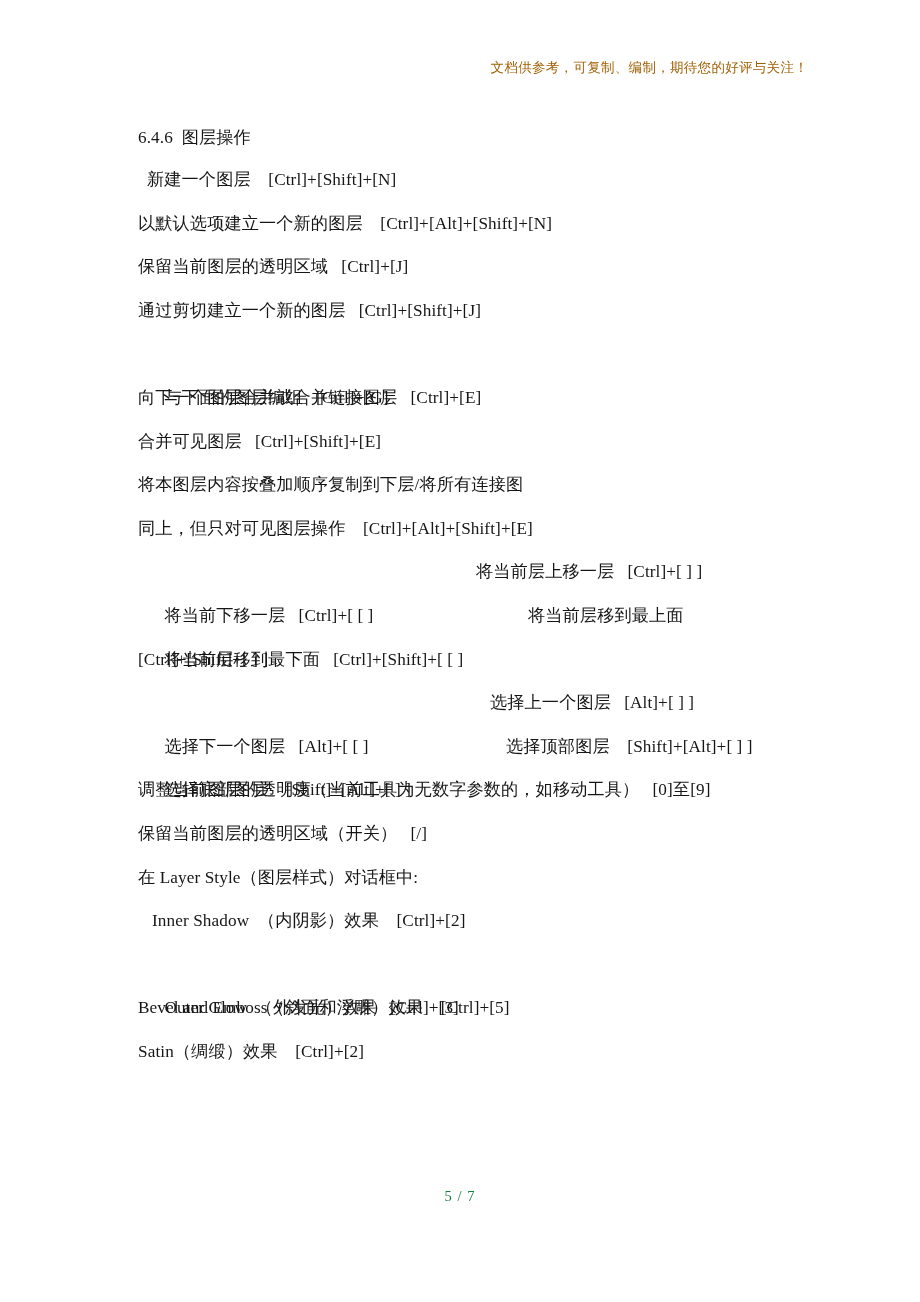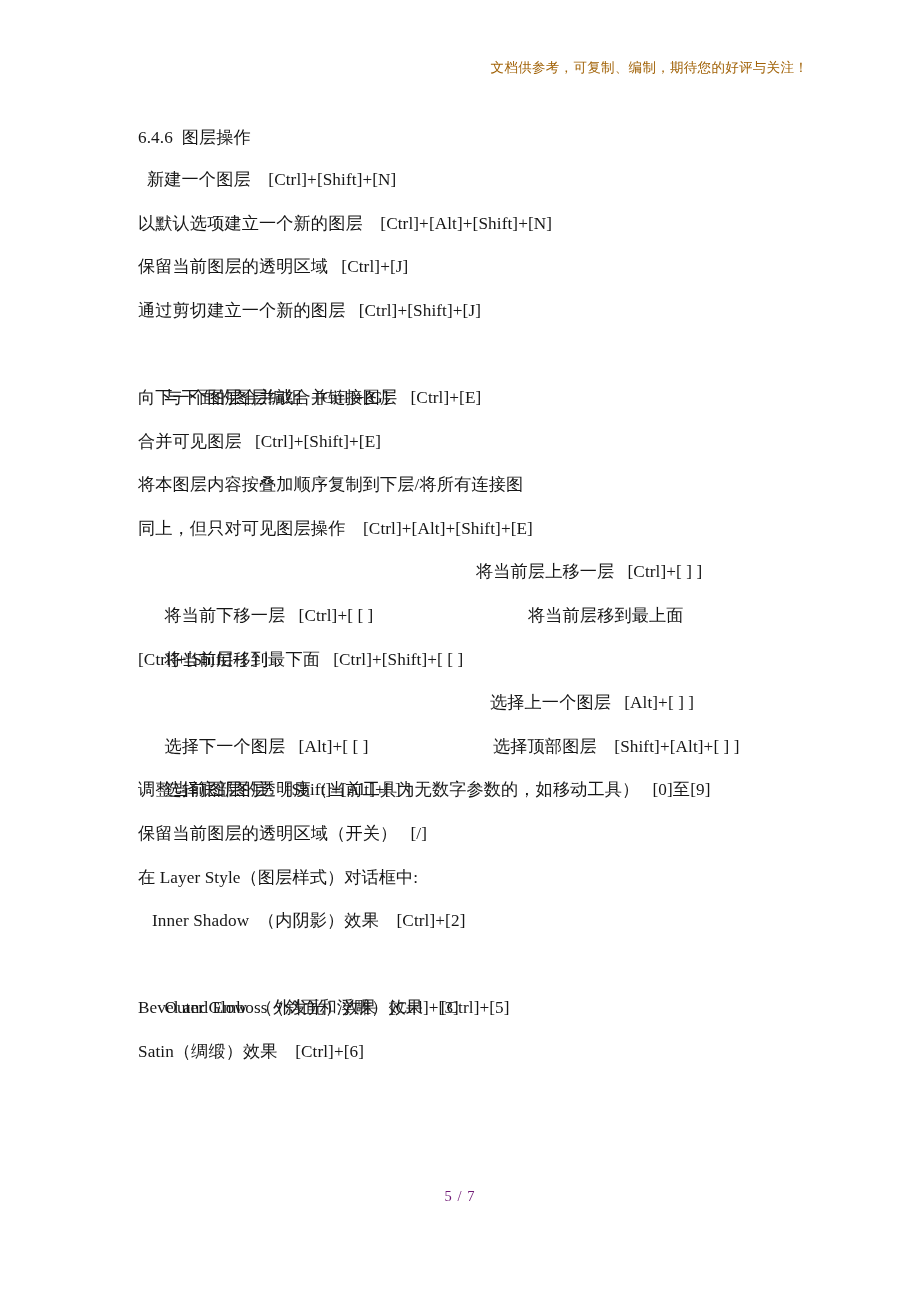--- a/index.html
+++ b/index.html
@@ -57,30 +57,30 @@
     white-space: pre;
   }
   .two-col .col-b {
     position: absolute;
     top: 0;
     white-space: pre;
   }
   .c330 { left: 330px; }
   .c338 { left: 338px; }
   .c352 { left: 352px; text-align: center; }
-  .c368 { left: 355px; }
+  .c368 { left: 368px; }
   .c410 { left: 390px; }
   .footer {
     position: absolute;
     left: 0;
     right: 0;
     top: 1188px;
     text-align: center;
     font-size: 14.5px;
-    color: #701a75;
+    color: #15803d;
     letter-spacing: 1px;
   }
 </style>
 </head>
 <body>
 
 <div id="page">
 
   <div class="header-note">文档供参考，可复制、编制，期待您的好评与关注！</div>
 
@@ -139,19 +139,19 @@
 
 
     <div class="line indent2">Inner Shadow  （内阴影）效果    [Ctrl]+[2]</div>
 
     <div class="line two-col">
       <span>Outer Glow  （外发光）效果   [Ctrl]+[3]</span>
     </div>
 
     <div class="line">Bevel and Emboss（斜面和浮雕）效果    [Ctrl]+[5]</div>
 
-    <div class="line">Satin（绸缎）效果    [Ctrl]+[6]</div>
+    <div class="line">Satin（绸缎）效果    [Ctrl]+[2]</div>
 
   </div>
 
   <div class="footer">5 / 7</div>
 
 </div>
 
 </body></html>

